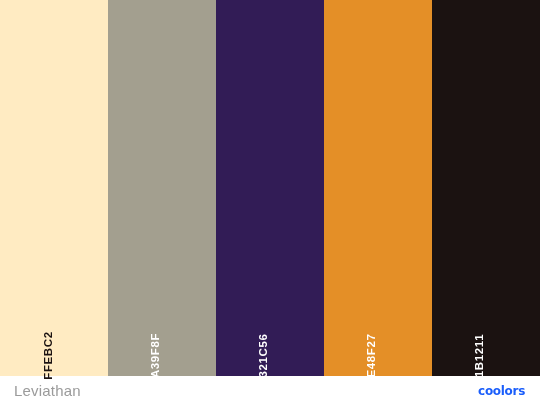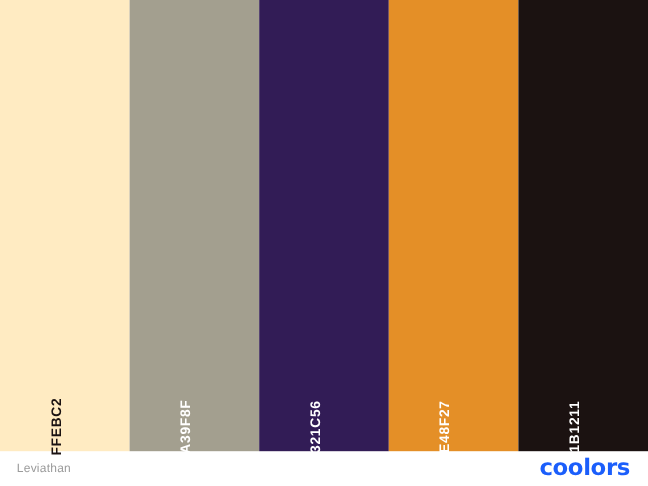--- a/index.html
+++ b/index.html
@@ -68,29 +68,29 @@
     background: #ffffff;
     display: flex;
     align-items: center;
     justify-content: space-between;
     box-sizing: border-box;
     padding: 0 15px 0 14px;
   }
 
   #palette-name {
     font-family: "Liberation Sans", sans-serif;
-    font-size: 10px;
+    font-size: 15px;
     font-weight: normal;
     letter-spacing: 0.2px;
     line-height: 1;
   }
 
   #brand-logo {
     font-family: "DejaVu Sans", sans-serif;
-    font-size: 19px;
+    font-size: 12px;
     font-weight: bold;
     letter-spacing: -0.3px;
     line-height: 1;
     text-transform: lowercase;
   }
 </style>
 </head>
 <body>
 
 <div id="app">

